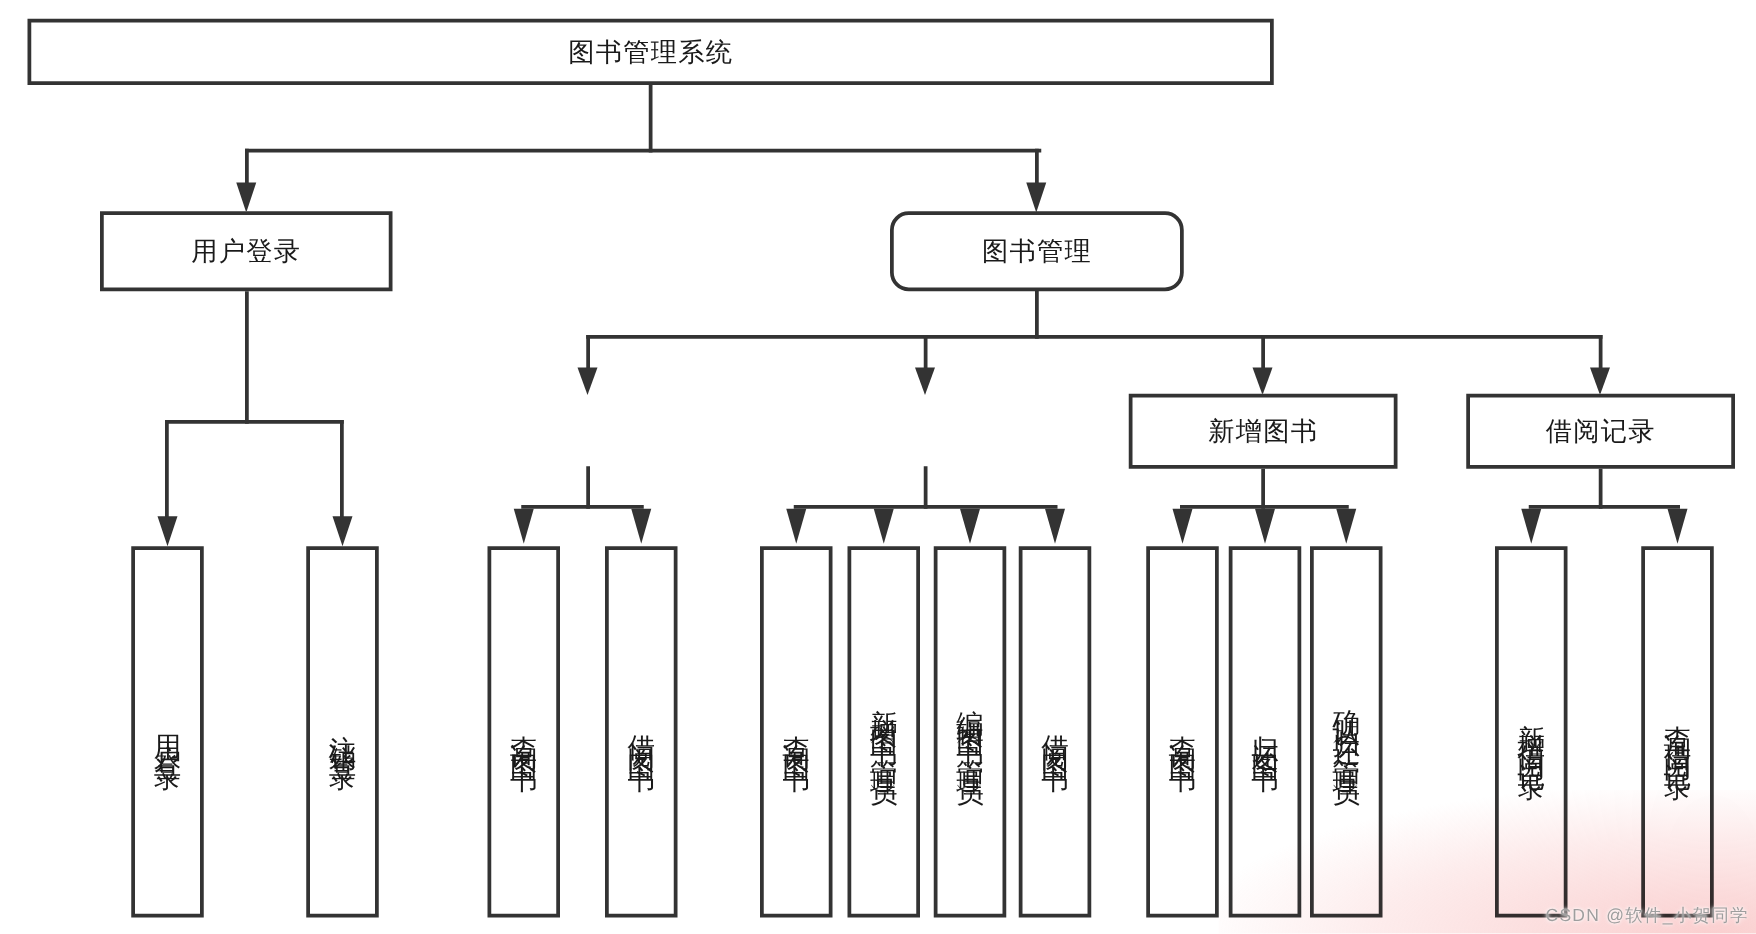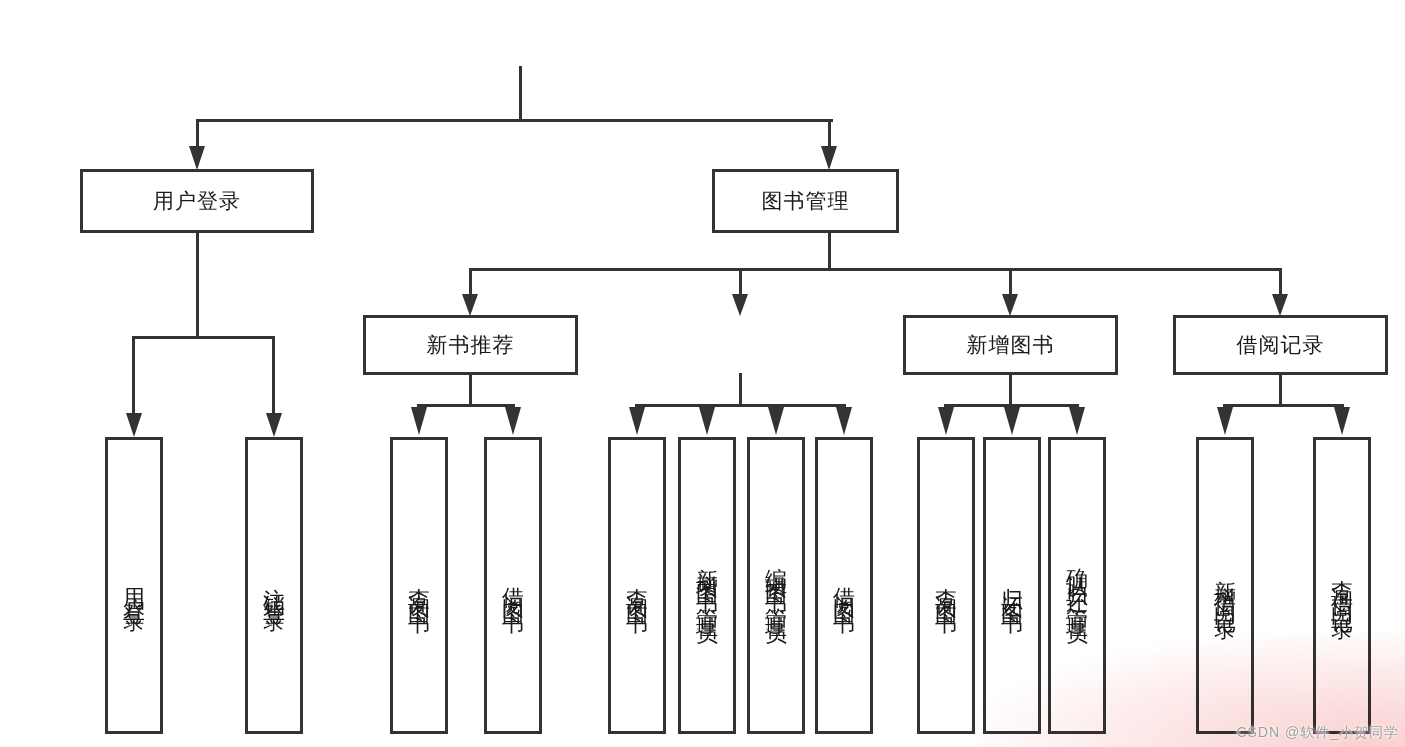--- a/index.html
+++ b/index.html
@@ -32,32 +32,35 @@
     position:absolute;right:6px;bottom:5px;z-index:5;
     font-size:14px;color:#9e9e9e;letter-spacing:1px;white-space:nowrap;
     text-shadow:0 0 2px #fff,0 0 4px #fff;
   }
 </style>
 </head>
 <body>
 
 <div class="canvas">
 
+  <div class="box" style="left:22px;top:15px;width:997px;height:53px;">
+    <span>图书管理系统</span>
+  </div>
 
   <div class="c" style="left:519px;top:66px;width:3px;height:56px;"></div>
   <div class="c" style="left:196px;top:119px;width:637px;height:3px;"></div>
   <div class="c" style="left:196px;top:119px;width:3px;height:29px;"></div>
   <div class="c" style="left:828px;top:119px;width:3px;height:29px;"></div>
   <div class="ar" style="left:189px;top:146px;"></div>
   <div class="ar" style="left:821px;top:146px;"></div>
 
   <div class="box" style="left:80px;top:169px;width:234px;height:64px;">
     <span>用户登录</span>
   </div>
-  <div class="box" style="left:712px;top:169px;width:187px;height:64px;">
+  <div class="box" style="left:712px;top:169px;width:235px;height:64px;border-radius:15px;">
     <span>图书管理</span>
   </div>
 
   <div class="c" style="left:196px;top:230px;width:3px;height:109px;"></div>
   <div class="c" style="left:132px;top:336px;width:143px;height:3px;"></div>
   <div class="c" style="left:132px;top:336px;width:3px;height:80px;"></div>
   <div class="c" style="left:272px;top:336px;width:3px;height:80px;"></div>
   <div class="ar" style="left:126px;top:413px;"></div>
   <div class="ar" style="left:266px;top:413px;"></div>
 
@@ -65,23 +68,20 @@
   <div class="c" style="left:469px;top:268px;width:813px;height:3px;"></div>
   <div class="c" style="left:469px;top:268px;width:3px;height:28px;"></div>
   <div class="c" style="left:739px;top:268px;width:3px;height:28px;"></div>
   <div class="c" style="left:1009px;top:268px;width:3px;height:28px;"></div>
   <div class="c" style="left:1279px;top:268px;width:3px;height:28px;"></div>
   <div class="ar" style="left:462px;top:294px;border-top-width:22px;"></div>
   <div class="ar" style="left:732px;top:294px;border-top-width:22px;"></div>
   <div class="ar" style="left:1002px;top:294px;border-top-width:22px;"></div>
   <div class="ar" style="left:1272px;top:294px;border-top-width:22px;"></div>
 
-  <div class="box" style="left:363px;top:315px;width:215px;height:60px;">
-    <span>新书推荐</span>
-  </div>
   <div class="box" style="left:903px;top:315px;width:215px;height:60px;">
     <span>新增图书</span>
   </div>
   <div class="box" style="left:1173px;top:315px;width:215px;height:60px;">
     <span>借阅记录</span>
   </div>
 
   <div class="c" style="left:469px;top:373px;width:3px;height:34px;"></div>
   <div class="c" style="left:417px;top:404px;width:98px;height:3px;"></div>
   <div class="ar" style="left:411px;top:407px;border-top-width:28px;"></div>

